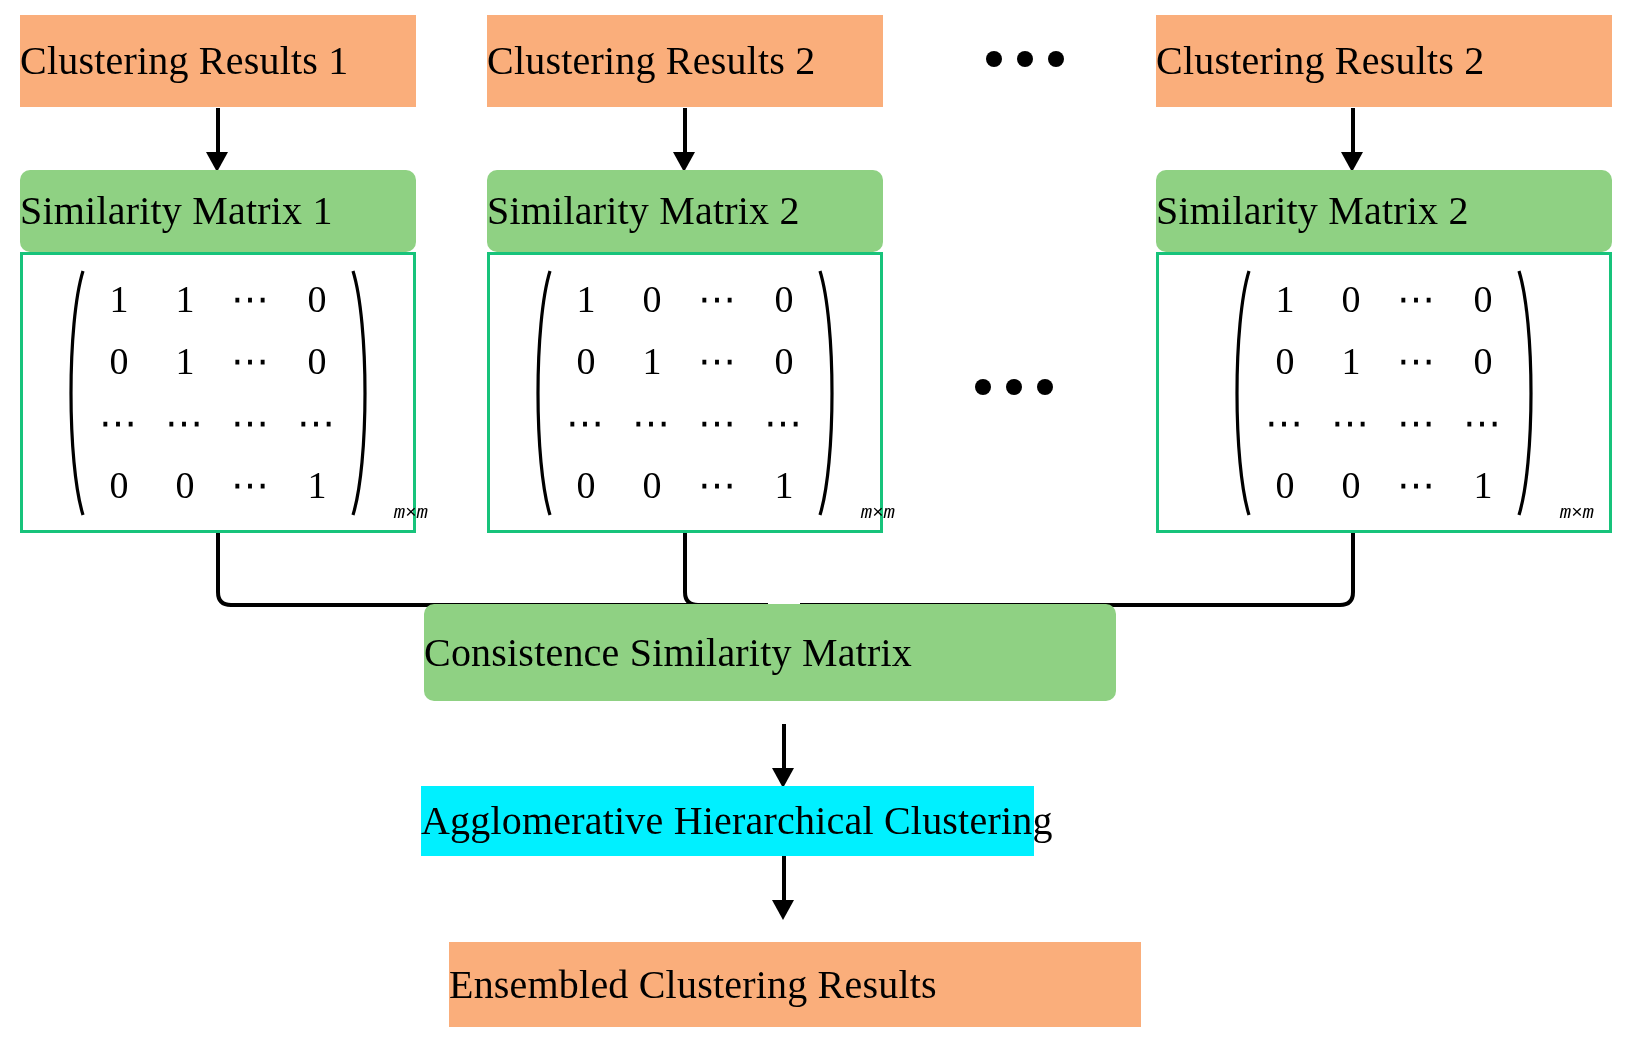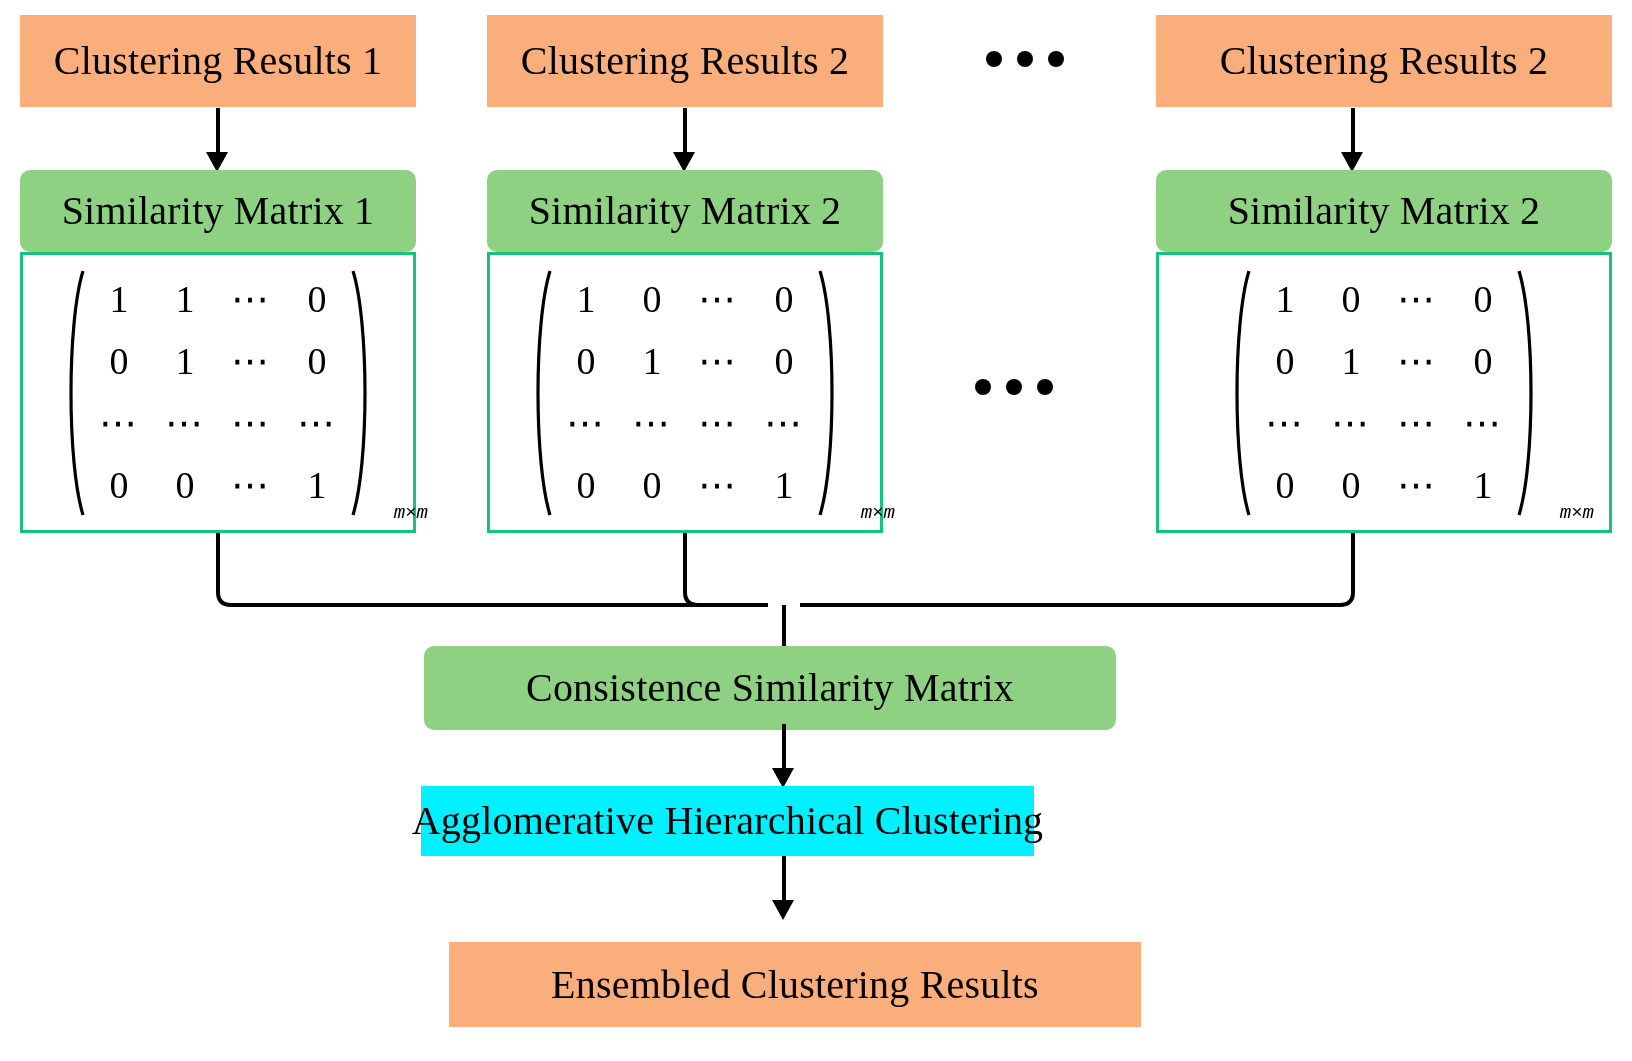--- a/index.html
+++ b/index.html
@@ -7,21 +7,21 @@
     width:1632px;height:1061px;
     font-family:"Liberation Serif","DejaVu Serif",serif;
     color:#000;
     overflow:hidden;
   }
   #stage{position:relative;width:1632px;height:1061px;background:#fff;}
 
   
   .box{
     position:absolute;
-    display:flex;align-items:center;justify-content:center;
+    display:flex;align-items:center;justify-content:flex-start;
     text-align:center;
     white-space:nowrap;
     line-height:1;
     box-sizing:border-box;
   }
   .box-orange{background:#FAAE7B;}
   .box-green{background:#8FD183;border-radius:10px;}
   .box-cyan{background:#00F0FF;}
 
   .hdr-label{font-size:40px;letter-spacing:.2px;}
@@ -258,21 +258,21 @@
     <path d="M218 533 L218 592 Q218 605 231 605 L768 605" fill="none" stroke="#000" stroke-width="4" stroke-linecap="butt"></path>
 
     <path d="M685 533 L685 592 Q685 605 698 605" fill="none" stroke="#000" stroke-width="4"></path>
 
     <path d="M1353 533 L1353 592 Q1353 605 1340 605 L800 605" fill="none" stroke="#000" stroke-width="4"></path>
 
     <path d="M784 605 L784 652" fill="none" stroke="#000" stroke-width="4"></path>
   </svg>
   <div class="arrowhead" style="left:773px;top:646px;"></div>
 
-  <div class="box box-green" style="left:424px;top:646px;width:692px;height:84px;">
+  <div class="box box-green" style="left:424px;top:604px;width:692px;height:97px;">
     <span class="hdr-label">Consistence  Similarity Matrix</span>
   </div>
 
   <div class="vline" style="left:782px;top:724px;height:50px;"></div>
   <div class="arrowhead" style="left:772px;top:768px;"></div>
 
   <div class="box box-cyan" style="left:421px;top:786px;width:613px;height:70px;">
     <span class="hdr-label">Agglomerative Hierarchical Clustering</span>
   </div>
 

